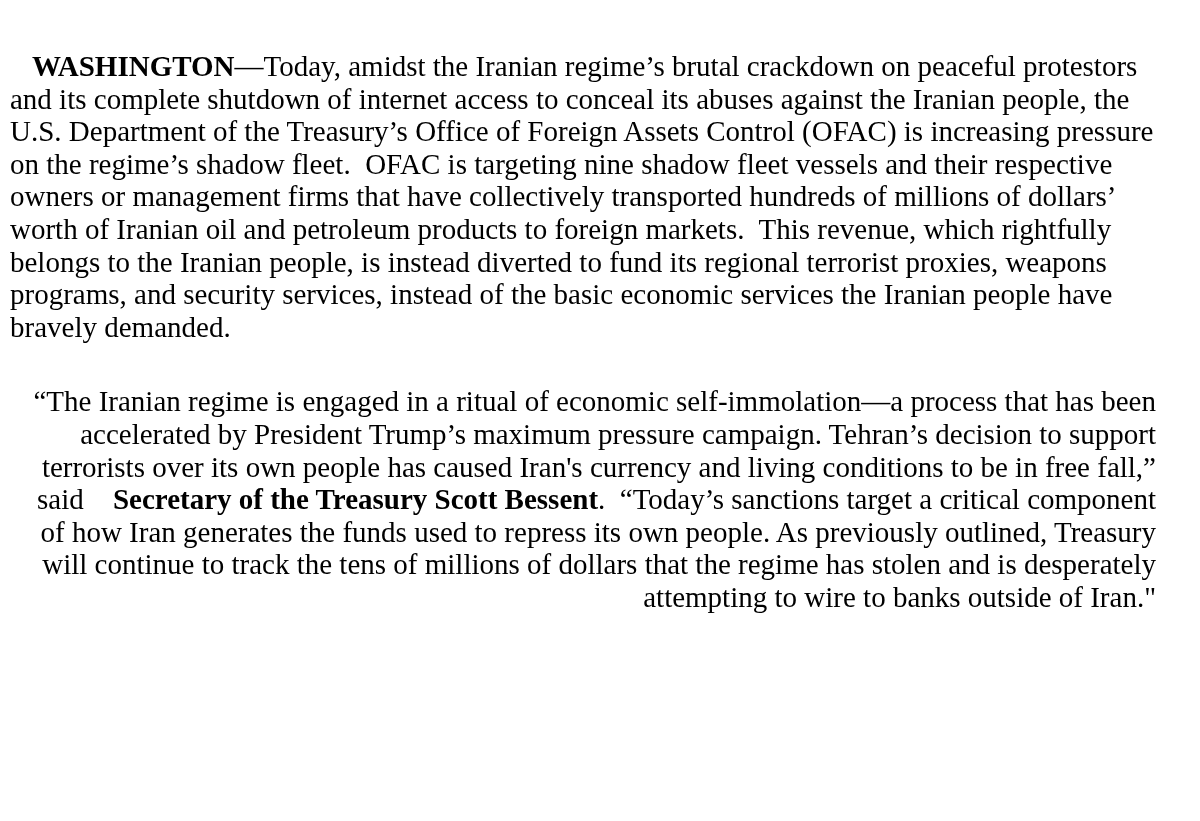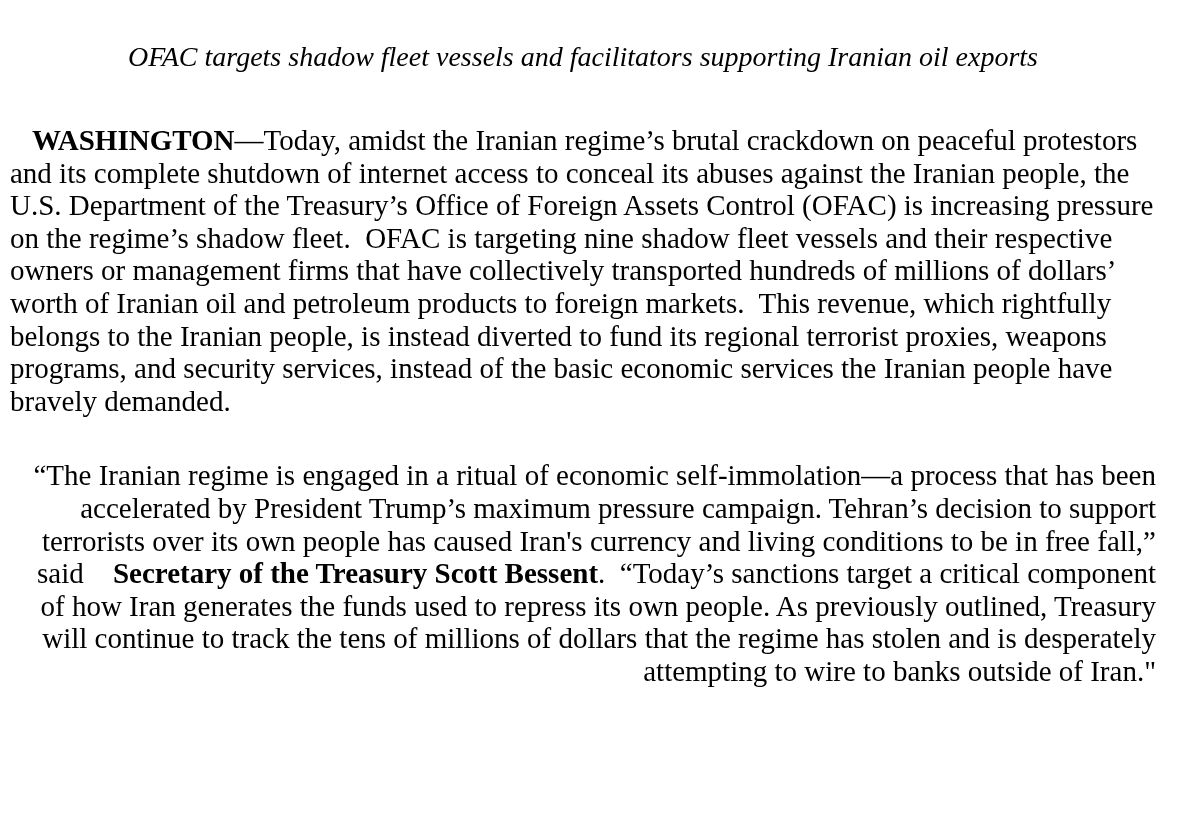--- a/index.html
+++ b/index.html
@@ -44,19 +44,18 @@
   .para-1 { margin-top: 50px; }
   .para-2 { margin-top: 42px; text-align: right; }
   .para b, .para strong { font-weight: bold; margin-left: 22px; }
 </style>
 </head>
 <body>
 
 <div class="page">
 
 
-  <div class="doc-subtitle">OFAC targets shadow fleet vessels and facilitators supporting Iranian oil exports</div>
 
   <p class="para para-1"><strong>WASHINGTON</strong><span>—Today, amidst the Iranian regime’s brutal crackdown on peaceful protestors and its complete shutdown of internet access to conceal its abuses against the Iranian people, the U.S. Department of the Treasury’s Office of Foreign Assets Control (OFAC) is increasing pressure on the regime’s shadow fleet.  OFAC is targeting nine shadow fleet vessels and their respective owners or management firms that have collectively transported hundreds of millions of dollars’ worth of Iranian oil and petroleum products to foreign markets.  This revenue, which rightfully belongs to the Iranian people, is instead diverted to fund its regional terrorist proxies, weapons programs, and security services, instead of the basic economic services the Iranian people have bravely demanded.</span></p>
 
   <p class="para para-2"><span>“The Iranian regime is engaged in a ritual of economic self-immolation—a process that has been accelerated by President Trump’s maximum pressure campaign. Tehran’s decision to support terrorists over its own people has caused Iran's currency and living conditions to be in free fall,” said </span><strong>Secretary of the Treasury Scott Bessent</strong><span>.  “Today’s sanctions target a critical component of how Iran generates the funds used to repress its own people. As previously outlined, Treasury will continue to track the tens of millions of dollars that the regime has stolen and is desperately attempting to wire to banks outside of Iran."</span></p>
 
 </div>
 
 </body></html>

